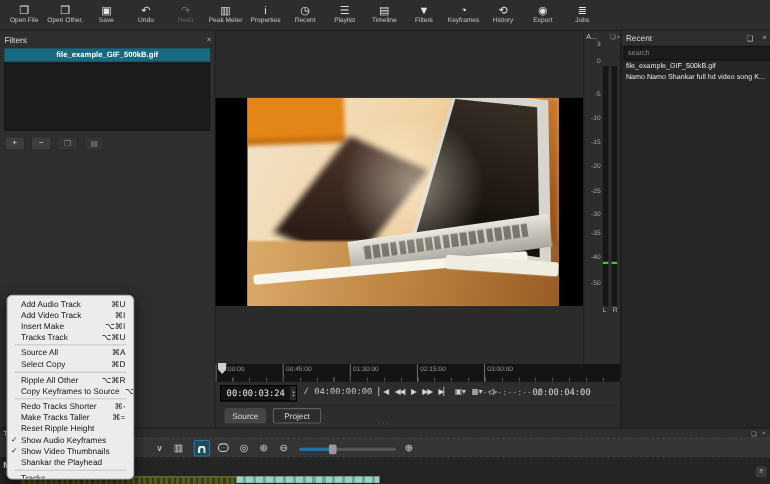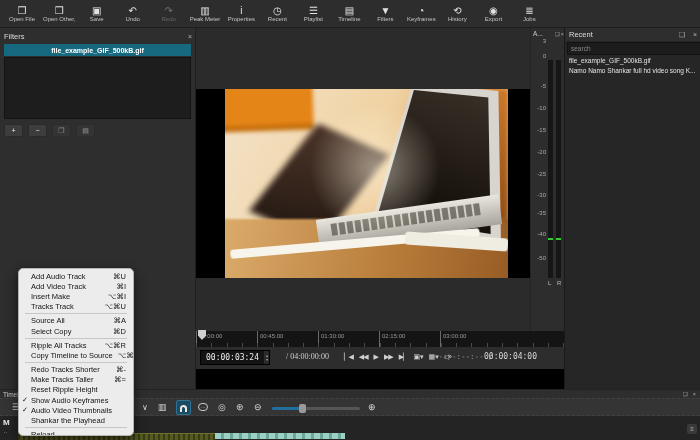--- a/index.html
+++ b/index.html
@@ -99,21 +99,21 @@
   .playhead{position:absolute;left:2px;top:0;width:8px;height:10px;background:#cfcfcf;
             clip-path:polygon(0 0,100% 0,100% 55%,50% 100%,0 55%);z-index:2;}
 
   
   .transport{left:196px;top:347px;width:368px;height:22px;background:#2d2d2d;}
   .tcbox{position:absolute;left:4px;top:3px;width:70px;height:15px;background:#141414;border:1px solid #000;
          box-sizing:border-box;display:flex;align-items:center;}
   .tcval{flex:1;font-family:"DejaVu Sans Mono",monospace;font-size:8px;color:#eee;text-align:center;}
   .spin{display:flex;flex-direction:column;border-left:1px solid #2c2c2c;background:#2a2a2a;height:100%;justify-content:center;}
   .spin span{font-size:4px;line-height:4px;color:#aaa;padding:0 1px;}
-  .tctotal{position:absolute;left:80px;top:5px;font-family:Liberation Serif, serif;font-size:8px;color:#cfcfcf;margin-left:10px;}
+  .tctotal{position:absolute;left:80px;top:5px;font-family:Liberation Mono, monospace;font-size:8px;color:#cfcfcf;}
   .pbuttons{position:absolute;left:148px;top:4px;display:flex;gap:6px;align-items:center;}
   .pbtn2{font-size:7px;color:#d0d0d0;line-height:12px;white-space:nowrap;letter-spacing:-1px;}
   .tsel{position:absolute;left:238px;top:5px;font-family:"DejaVu Sans Mono",monospace;font-size:7.5px;color:#9a9a9a;}
   .tdur{position:absolute;left:288px;top:5px;font-family:"DejaVu Sans Mono",monospace;font-size:8px;color:#d8d8d8;}
 
   
   .tabsrow{left:196px;top:369px;width:368px;height:20px;background:#2d2d2d;}
   .tab{position:absolute;top:2px;height:14px;display:flex;align-items:center;justify-content:center;
        font-size:7.5px;color:#ddd;border-radius:2px;}
   .tab.source{left:8px;width:38px;background:#454545;}
@@ -146,21 +146,21 @@
   .mdots{position:absolute;left:4px;top:13px;font-size:6px;color:#999;}
   .clip-olive{position:absolute;left:18px;top:17px;width:197px;height:7px;background:#565a20;
               border-top:1px solid #6d7230;
               background-image:repeating-linear-gradient(90deg,rgba(0,0,0,.35) 0 2px,transparent 2px 5px);}
   .clip-teal{position:absolute;left:215px;top:17px;width:130px;height:6px;
              background:repeating-linear-gradient(90deg,#9ecfc4 0 6px,#6aa89a 6px 9px);}
   .grip2{position:absolute;right:3px;top:8px;width:10px;height:10px;background:#3a3a3a;border-radius:2px;
          color:#bbb;font-size:6px;line-height:10px;text-align:center;}
 
   
-  .menu{left:18px;top:268px;width:116px;height:168px;background:#ececec;border:1px solid #b5b5b5;
+  .menu{left:6px;top:268px;width:116px;height:168px;background:#ececec;border:1px solid #b5b5b5;
         border-radius:5px;box-shadow:0 4px 12px rgba(0,0,0,.6);z-index:50;box-sizing:border-box;
         padding:2px 0;overflow:hidden;}
   .mi{display:flex;align-items:center;height:10.2px;padding:0 7px 0 3px;font-size:7.5px;color:#141414;}
   .chk{width:9px;font-size:7px;flex:none;}
   .mi.checked .chk::before{content:"✓";}
   .ml{flex:1;white-space:nowrap;}
   .ms{margin-left:5px;flex:none;}
   .mi.sep{height:0;border-top:1px solid #c7c7c7;margin:1.5px 6px;padding:0;}
 </style>
 </head>
@@ -371,20 +371,25 @@
         <span class="pbtn2">▣ ▾</span>
 
         <span class="pbtn2">▦ ▾</span>
 
         <span class="pbtn2">◁»</span>
       </div>
     <div class="tsel">--:--:--:-- /</div>
     <div class="tdur">00:00:04:00</div>
   </div>
 
+  <div class="abs tabsrow">
+    <div class="tab source">Source</div>
+    <div class="tab project">Project</div>
+    <div class="rgrip">···</div>
+  </div>
 
   <div class="abs tlheader">
     <span class="tltitle">Timeline</span>
     <span class="tlicons">
       <span>❏</span>
       <span>×</span>
     </span>
   </div>
 
   <div class="abs tltoolbar">
@@ -458,27 +463,27 @@
       </div>
 
       <div class="mi sep">
         
         
         
       </div>
 
       <div class="mi">
         <span class="chk"></span>
-        <span class="ml">Ripple All Tracks</span>
+        <span class="ml">Ripple All Other</span>
         <span class="ms">⌥⌘R</span>
       </div>
 
       <div class="mi">
         <span class="chk"></span>
-        <span class="ml">Copy Timeline to Source</span>
+        <span class="ml">Copy Keyframes to Source</span>
         <span class="ms">⌥⌘C</span>
       </div>
 
       <div class="mi sep">
         
         
         
       </div>
 
       <div class="mi">
@@ -500,36 +505,36 @@
       </div>
 
       <div class="mi checked">
         <span class="chk"></span>
         <span class="ml">Show Audio Keyframes</span>
         <span class="ms"></span>
       </div>
 
       <div class="mi checked">
         <span class="chk"></span>
-        <span class="ml">Audio Video Thumbnails</span>
+        <span class="ml">Show Video Thumbnails</span>
         <span class="ms"></span>
       </div>
 
       <div class="mi">
         <span class="chk"></span>
         <span class="ml">Shankar the Playhead</span>
         <span class="ms"></span>
       </div>
 
       <div class="mi sep">
         
         
         
       </div>
 
       <div class="mi">
         <span class="chk"></span>
-        <span class="ml">Reload</span>
+        <span class="ml">Tracks</span>
         <span class="ms"></span>
       </div>
     </div>
 
 </div>
 
 </body></html>

